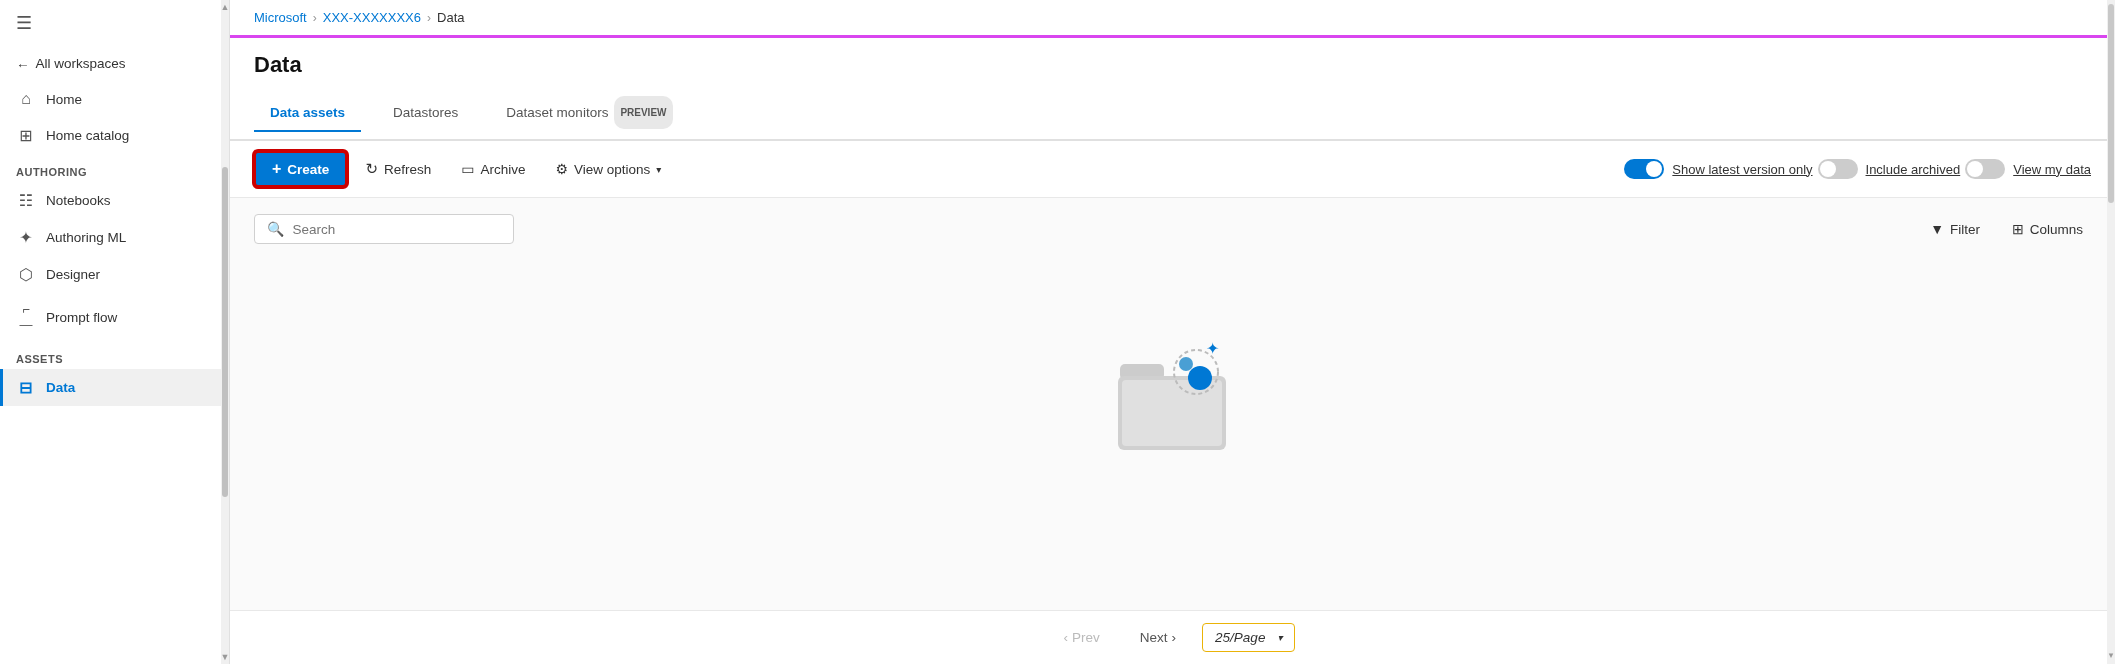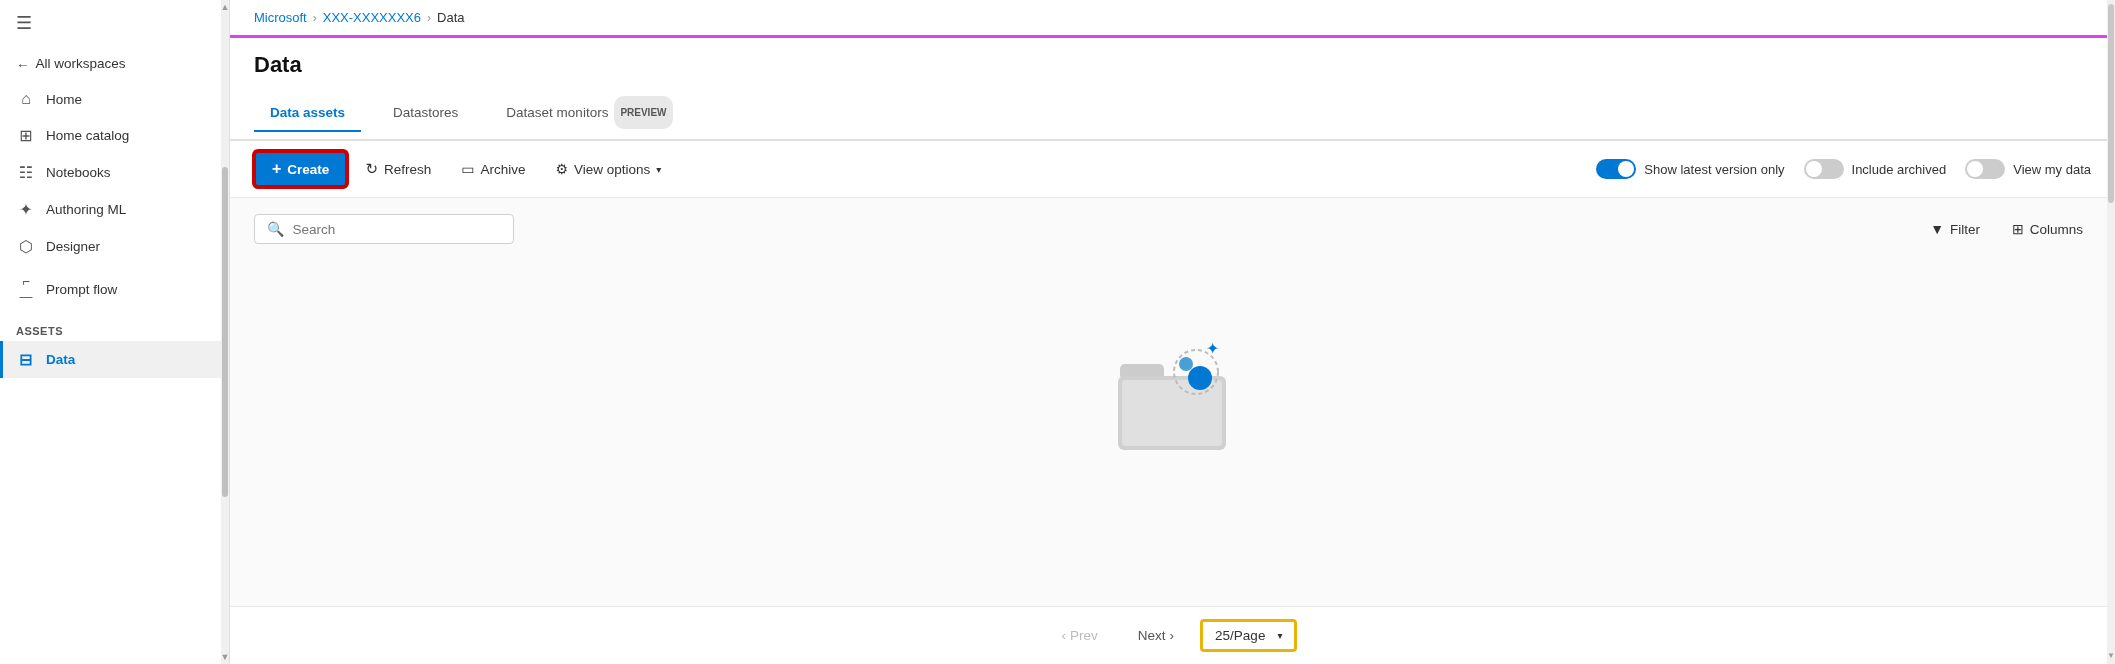--- a/index.html
+++ b/index.html
@@ -36,21 +36,21 @@
     .tabs { display: flex; align-items: center; gap: 16px; padding: 0 24px; background: #fff; border-bottom: 2px solid #e0e0e0; }
     .tab { padding: 10px 16px; font-size: 13.5px; cursor: pointer; color: #555; border-bottom: 2px solid transparent; margin-bottom: -2px; }
     .tab.active { color: #0078d4; border-bottom: 2px solid #0078d4; font-weight: 600; }
     .preview-badge { background: #e8e8e8; color: #555; font-size: 10px; font-weight: 600; padding: 11px 6px; border-radius: 10px; margin-left: 6px; }
 
     
     .toolbar { display: flex; align-items: center; gap: 6px; padding: 10px 24px; background: #fff; border-bottom: 1px solid #e8e8e8; flex-wrap: wrap; }
     .btn-create { background: #0078d4; color: #fff; border: 2px solid #cc0000; padding: 7px 16px; border-radius: 4px; cursor: pointer; display: flex; align-items: center; gap: 6px; font-size: 13.5px; font-weight: 600; box-shadow: 0 0 0 2px #cc0000; }
     .btn-icon { background: transparent; border: none; padding: 7px 12px; border-radius: 4px; cursor: pointer; display: flex; align-items: center; gap: 6px; font-size: 13.5px; color: #333; }
 
-    .toolbar-right { margin-left: auto; display: flex; align-items: flex-start; gap: 19px; }
+    .toolbar-right { margin-left: auto; display: flex; align-items: flex-start; gap: 5px; text-decoration: underline; }
     .toggle-group { display: flex; align-items: center; gap: 8px; font-size: 13px; }
     .toggle { width: 40px; height: 20px; border-radius: 10px; position: relative; cursor: pointer; }
     .toggle.on { background: #0078d4; }
     .toggle.off { background: #ccc; }
     .toggle-knob { width: 16px; height: 16px; background: #fff; border-radius: 50%; position: absolute; top: 2px; transition: left 0.2s; }
     .toggle.on .toggle-knob { left: 22px; }
     .toggle.off .toggle-knob { left: 2px; }
 
     
     .content-area { flex: 1; padding: 16px 24px; overflow-y: auto; background: #fafafa; }
@@ -66,21 +66,21 @@
     .filter-btn { display: flex; align-items: center; gap: 6px; font-size: 13.5px; color: #333; cursor: pointer; padding: 4px 8px; border-radius: 4px; }
 
     
     .empty-state { display: flex; justify-content: center; align-items: center; flex: 1; height: 280px; }
     .folder-illustration { position: relative; width: 130px; height: 120px; }
 
     
     .pagination { display: flex; align-items: center; justify-content: center; gap: 12px; padding: 12px 24px; background: #fff; border-top: 1px solid #e8e8e8; }
     .page-btn { display: flex; align-items: center; gap: 4px; padding: 6px 14px; border: none; background: transparent; cursor: pointer; font-size: 13.5px; color: #555; border-radius: 4px; }
     .page-btn.disabled { color: #bbb; cursor: default; }
-    .page-select { display: flex; align-items: center; gap: 12px; padding: 6px 12px; border: 3px solid #eab308; border-radius: 4px; background: #fff; cursor: pointer; font-size: 13.5px; }
+    .page-select { display: flex; align-items: center; gap: 12px; padding: 6px 12px; border: 1px solid #eab308; border-radius: 4px; background: #fff; cursor: pointer; font-size: 13.5px; font-style: italic; }
 
     
     .sidebar-vert-scroll { position: absolute; right: 0; top: 0; bottom: 0; width: 8px; background: #f0f0f0; display: flex; flex-direction: column; align-items: center; justify-content: space-between; padding: 2px 0; }
     .scroll-up-arrow, .scroll-down-arrow { color: #999; font-size: 9px; }
     .vert-thumb { width: 6px; background: #c0c0c0; border-radius: 3px; height: 50%; margin: 4px auto; }
   </style>
 </head>
 <body>
 
 <div class="sidebar">
@@ -96,20 +96,21 @@
   <div class="sidebar-scroll">
     <div class="sidebar-item">
       <span class="icon">⌂</span>
       <span>Home</span>
     </div>
     <div class="sidebar-item">
       <span class="icon">⊞</span>
       <span>Home catalog</span>
     </div>
 
+    <div class="section-label">Authoring</div>
 
     <div class="sidebar-item">
       <span class="icon">☷</span>
       <span>Notebooks</span>
     </div>
     <div class="sidebar-item">
       <span class="icon">✦</span>
       <span>Authoring ML</span>
     </div>
     <div class="sidebar-item">

